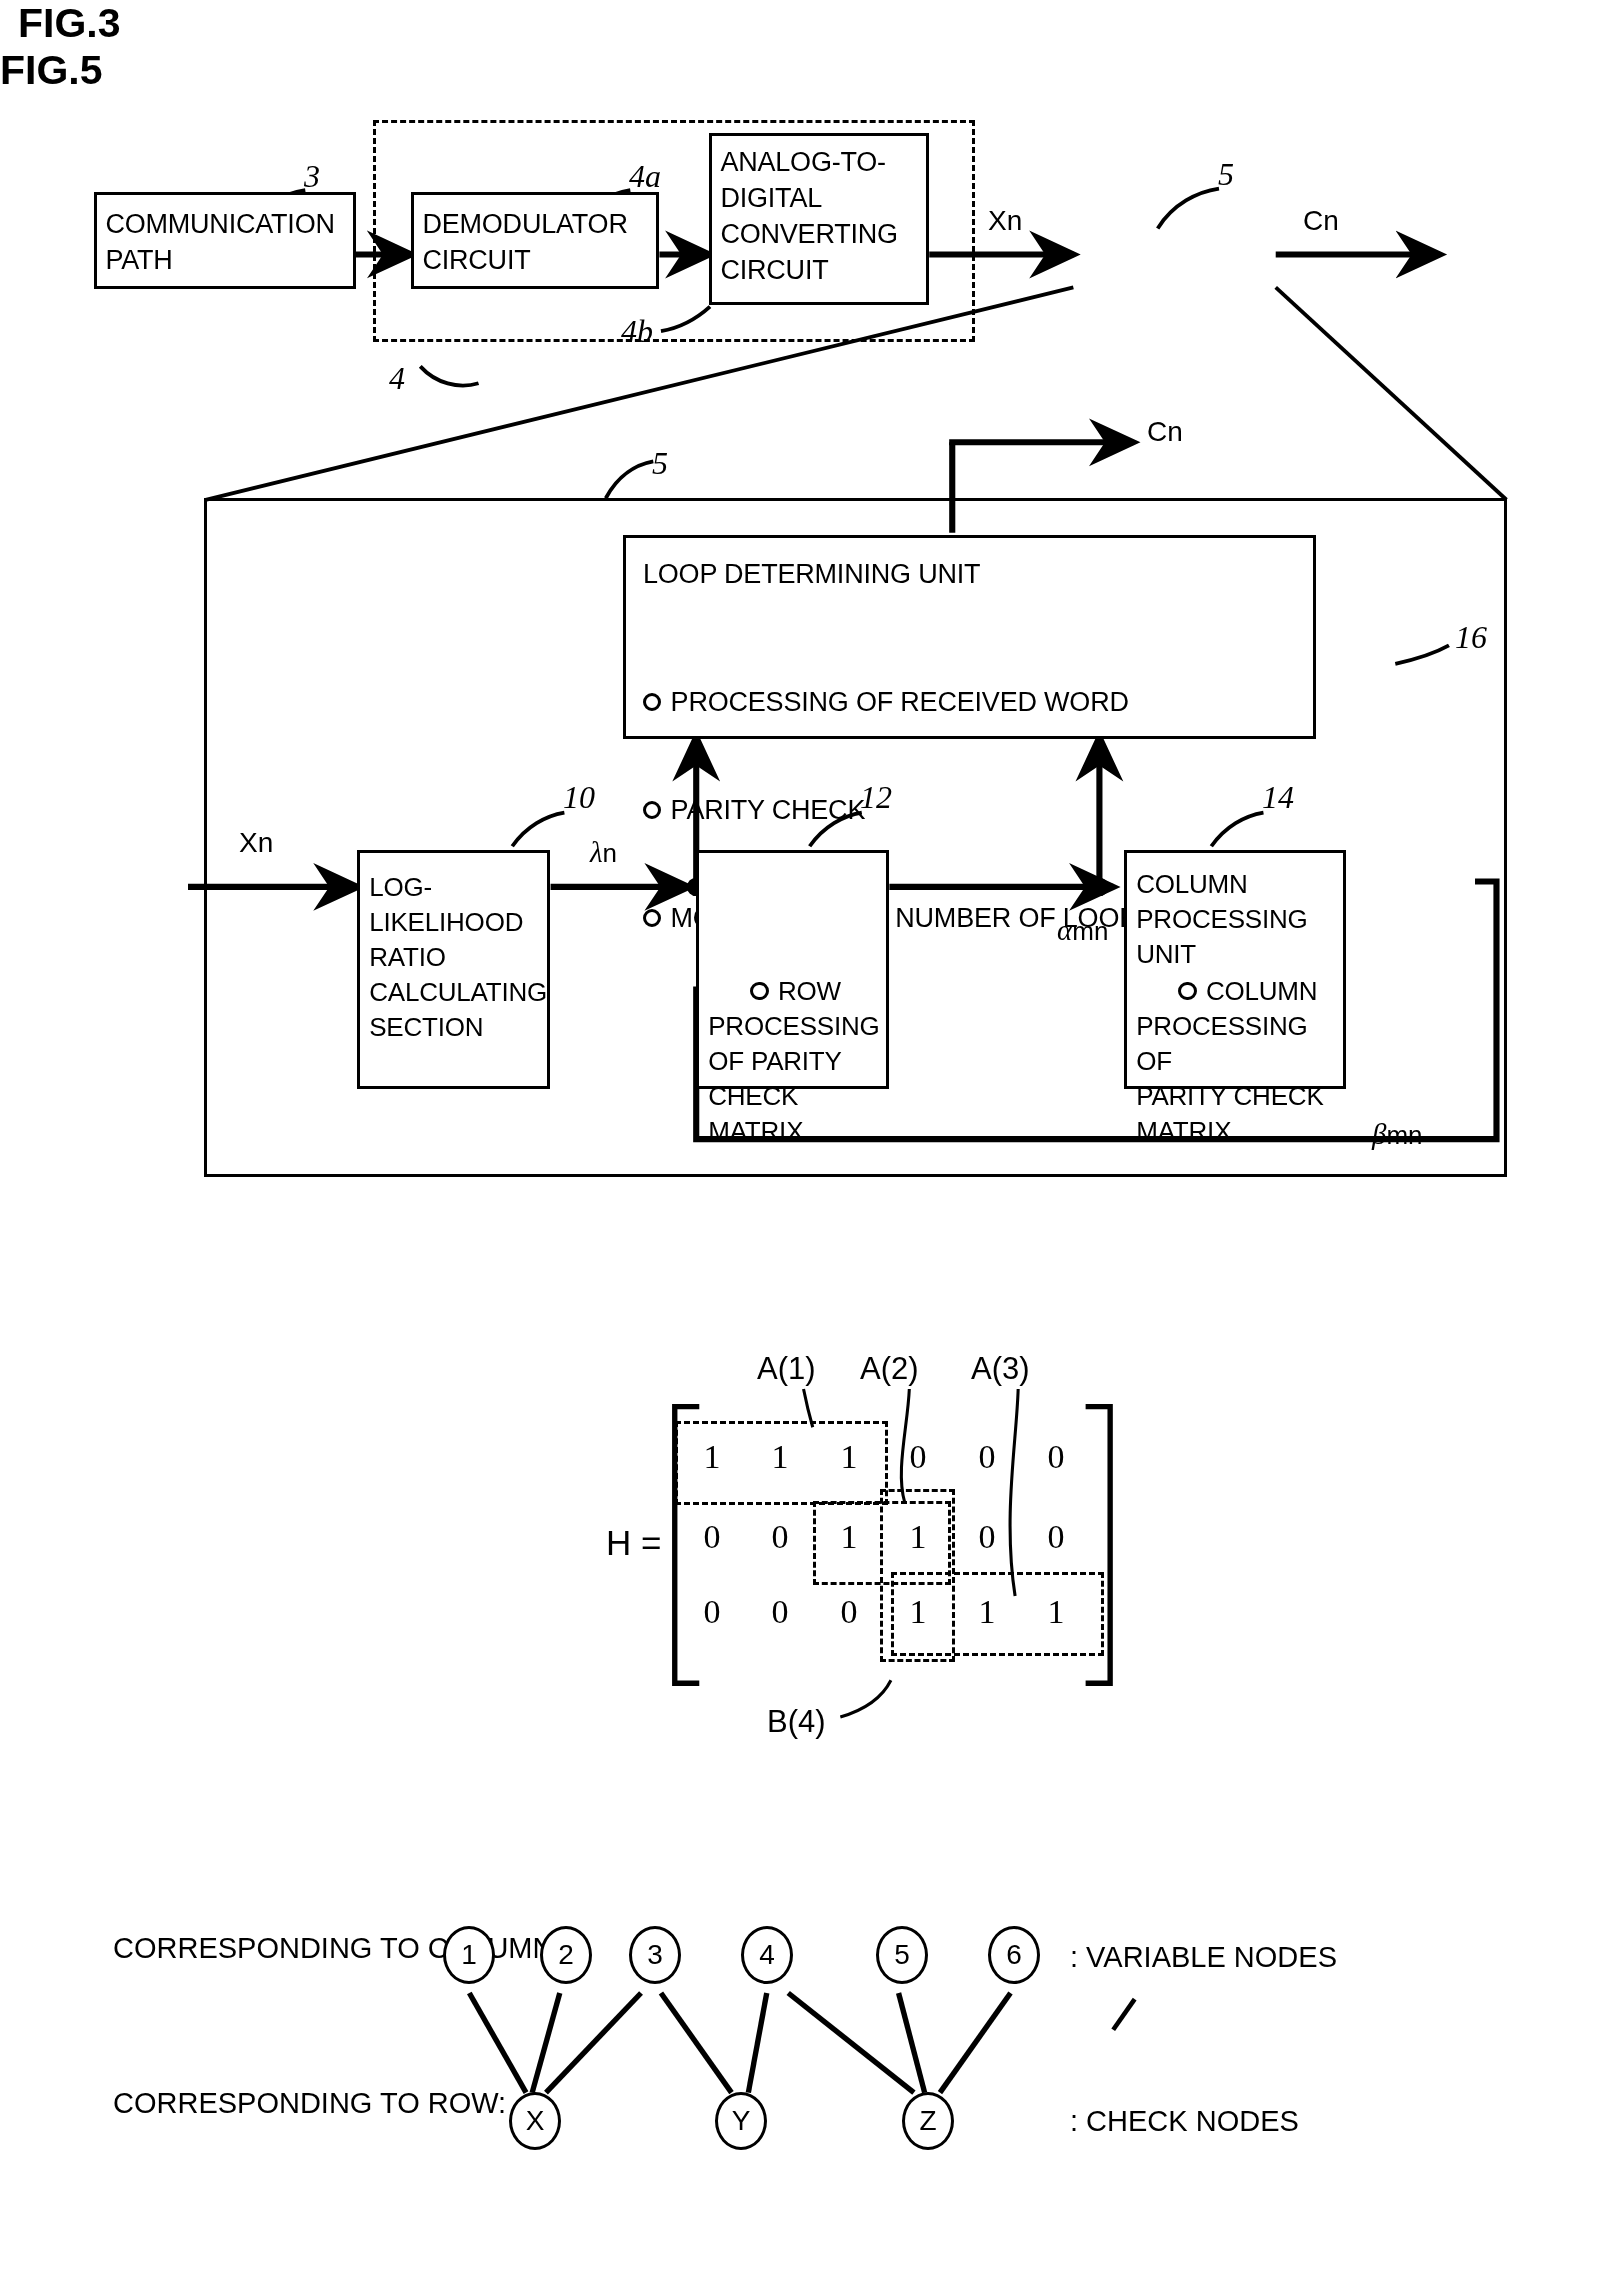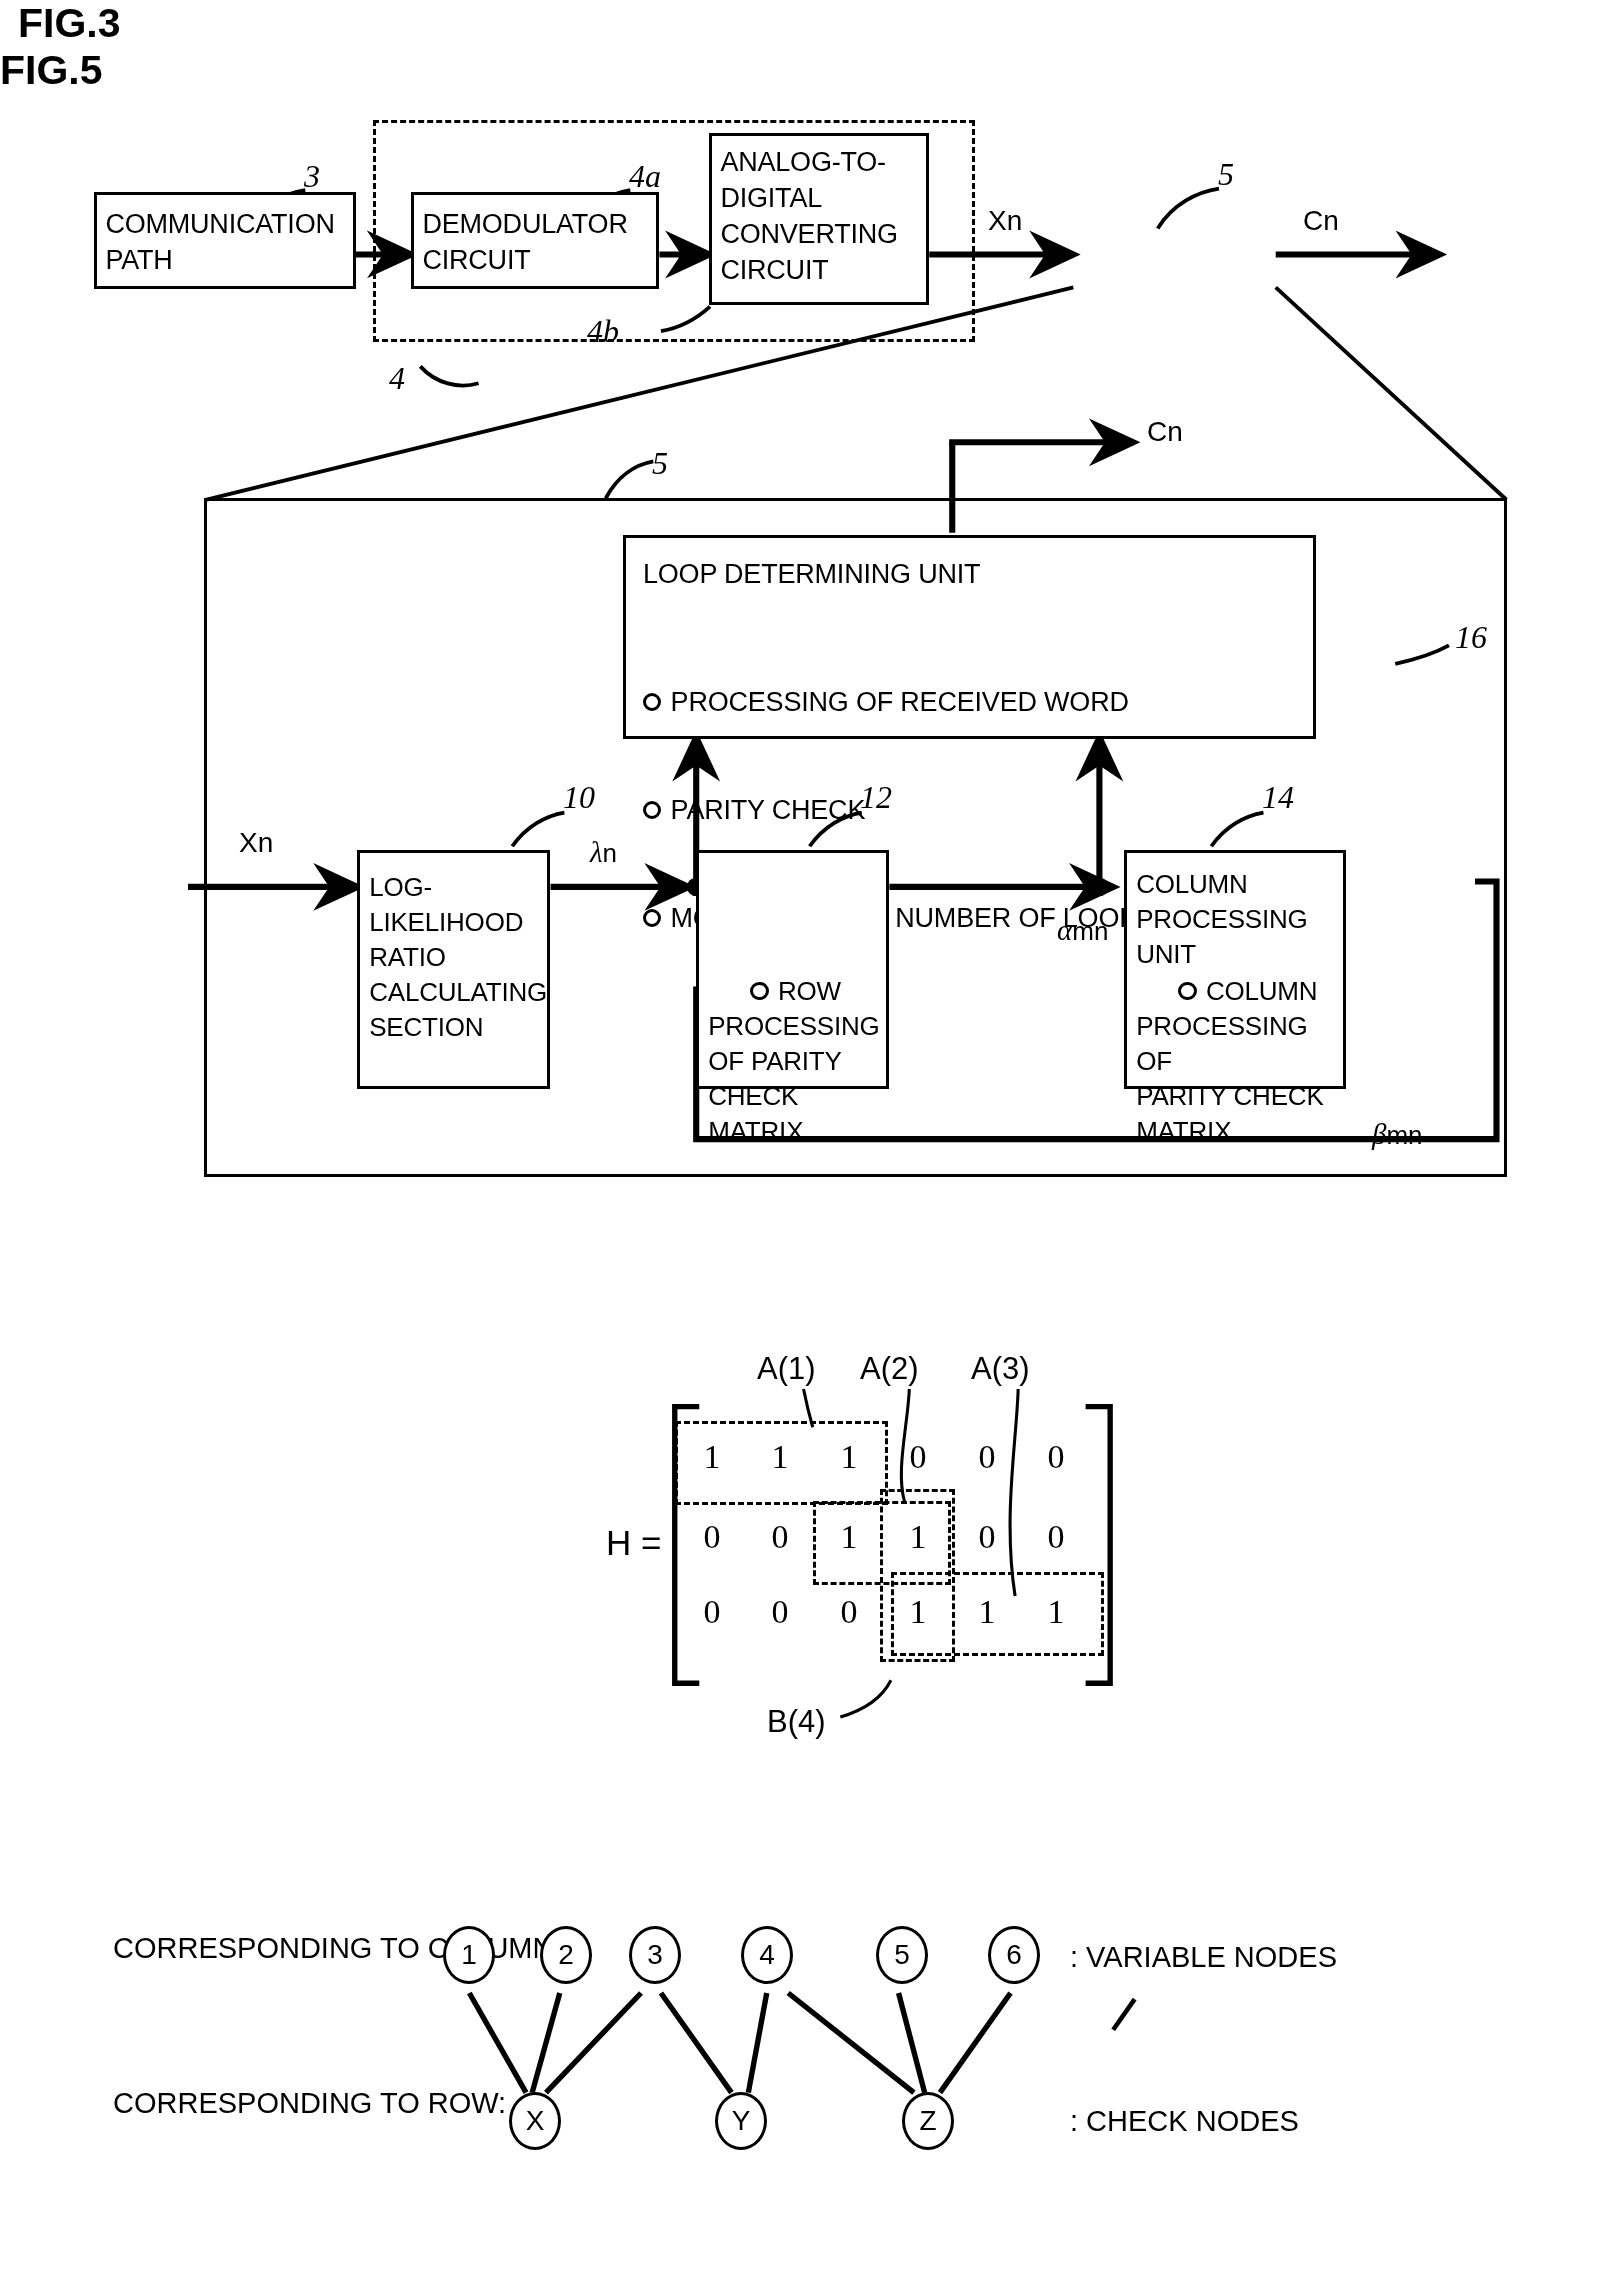--- a/index.html
+++ b/index.html
@@ -245,21 +245,21 @@
 CIRCUIT</div>
   </div>
   <div class="refnum" style="left:629px; top:158px;">4a</div>
 
   <div class="box" style="left:709px; top:133px; width:220px; height:172px;">
     <div class="boxtext" style="left:8.4px; top:7.7px;">ANALOG-TO-
 DIGITAL
 CONVERTING
 CIRCUIT</div>
   </div>
-  <div class="refnum" style="left:587px; top:313px;">4b</div>
+  <div class="refnum" style="left:621px; top:313px;">4b</div>
 
   <div class="refnum" style="left:389px; top:360px;">4</div>
 
   <div class="label" style="left:988px; top:205px;">Xn</div>
 
   <div class="refnum" style="left:1218px; top:156px;">5</div>
 
   <div class="label" style="left:1303px; top:205px;">Cn</div>
 
   <div class="box-outer" style="left:204px; top:498px; width:1303px; height:679px;"></div>

